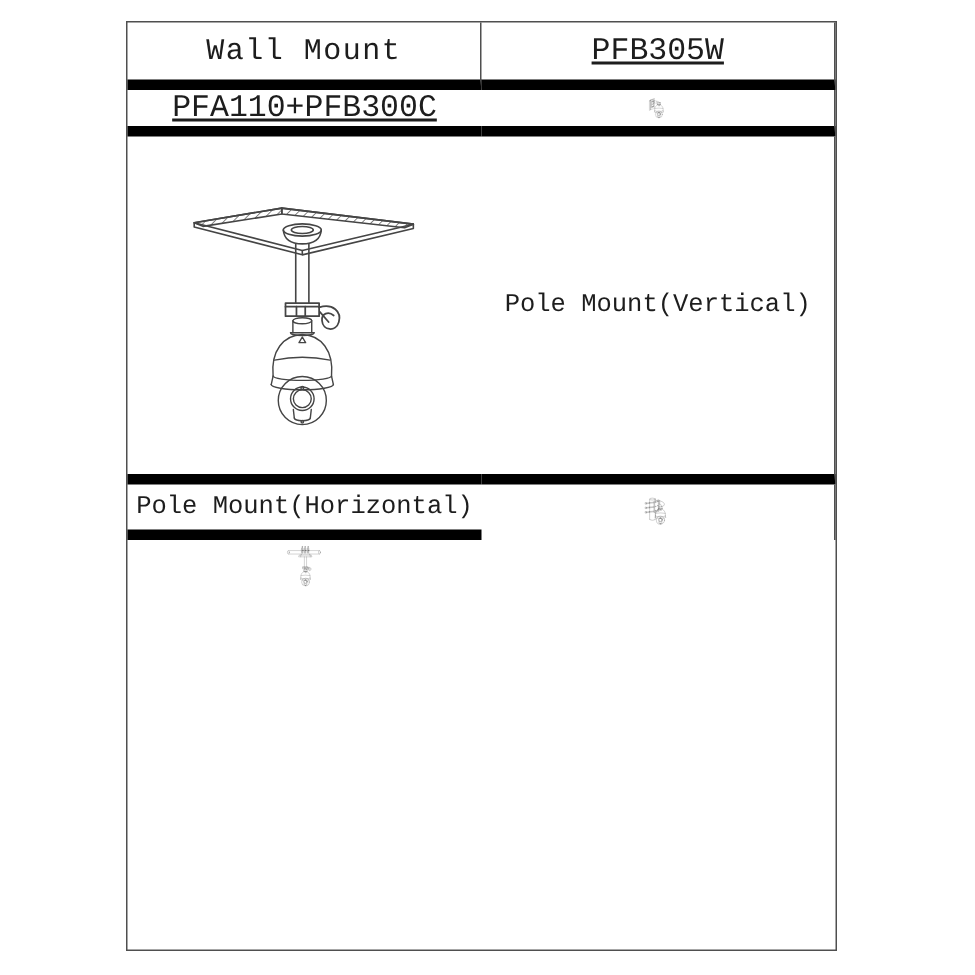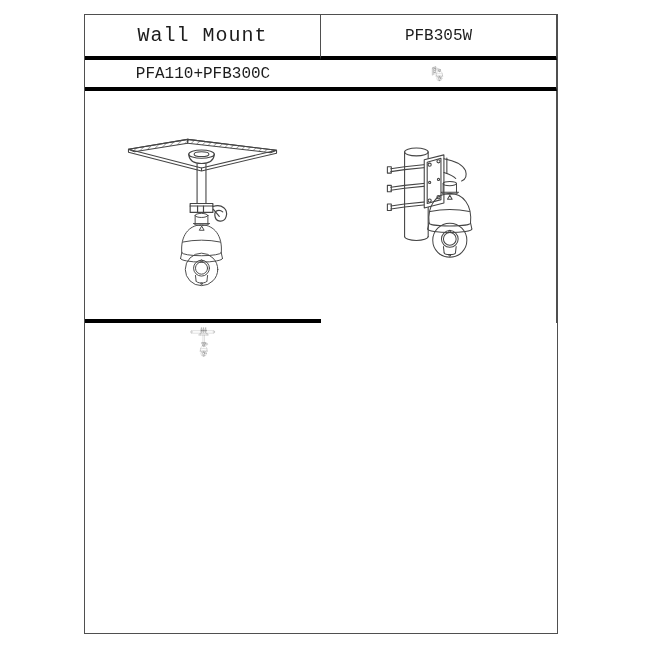--- a/index.html
+++ b/index.html
@@ -10,24 +10,24 @@
   }
   .tbl{
     position:absolute;left:84px;top:14px;width:474px;height:620px;
     border:1px solid #4f4f4f;box-sizing:border-box;
     display:grid;grid-template-columns:1fr 1fr;
     grid-template-rows:45px 31px 232px 37px 34px auto;
     background:#ffffff;
   }
   .cell{box-sizing:border-box;display:flex;align-items:center;justify-content:center;overflow:hidden;}
   .c-r{border-right:1px solid #4f4f4f;}
-  .c-b{border-bottom:4px solid #000000;}
+  .c-b{border-bottom:7px solid #000000;}
   .th{font-size:20px;letter-spacing:1px;white-space:nowrap;}
   .th-sm{font-size:17px;letter-spacing:0;white-space:nowrap;}
-  .model{font-size:16px;letter-spacing:0;white-space:nowrap;}
+  .model{font-size:21px;letter-spacing:0;white-space:nowrap;text-decoration:underline;}
   .draw{padding:0;}
   .draw svg{display:block;width:100%;height:100%;}
   .lineart{stroke:#454545;fill:none;stroke-width:1.1;stroke-linejoin:round;stroke-linecap:round;}
   .defs-holder{position:absolute;width:0;height:0;overflow:hidden;}
 </style>
 </head>
 <body>
 
 <svg class="defs-holder" aria-hidden="true">
   <defs>
@@ -115,20 +115,26 @@
         <ellipse cx="117" cy="64" rx="7.5" ry="2.4"></ellipse>
       </g>
       <g class="lineart">
         <path d="M112.5,73.5 V114 M121.5,73.5 V114"></path>
       </g>
       <use href="#collar-loop" transform="translate(117,114)"></use>
       <use href="#ptz-cam" transform="translate(117,124) scale(0.645)"></use>
     </svg>
   </div>
 
+  <div class="cell th-sm c-r c-b">
+    <span>Pole Mount(Vertical)</span>
+  </div>
+  <div class="cell th-sm c-b">
+    <span>Pole Mount(Horizontal)</span>
+  </div>
 
 
   <div class="cell draw c-r">
     <svg viewBox="0 0 237 236" preserveAspectRatio="xMidYMid meet">
       <g class="lineart">
         <ellipse cx="96" cy="62" rx="12" ry="4"></ellipse>
         <path d="M84,62 V148 M108,62 V148"></path>
         <path d="M84,148 A12,4 0 0 0 108,148"></path>
         <path d="M70,79 L84,77 M70,82 L84,80 M84,77 L108,74.5 M84,80 L108,77.5"></path>
         <rect x="66.5" y="77" width="4" height="6.5"></rect>

